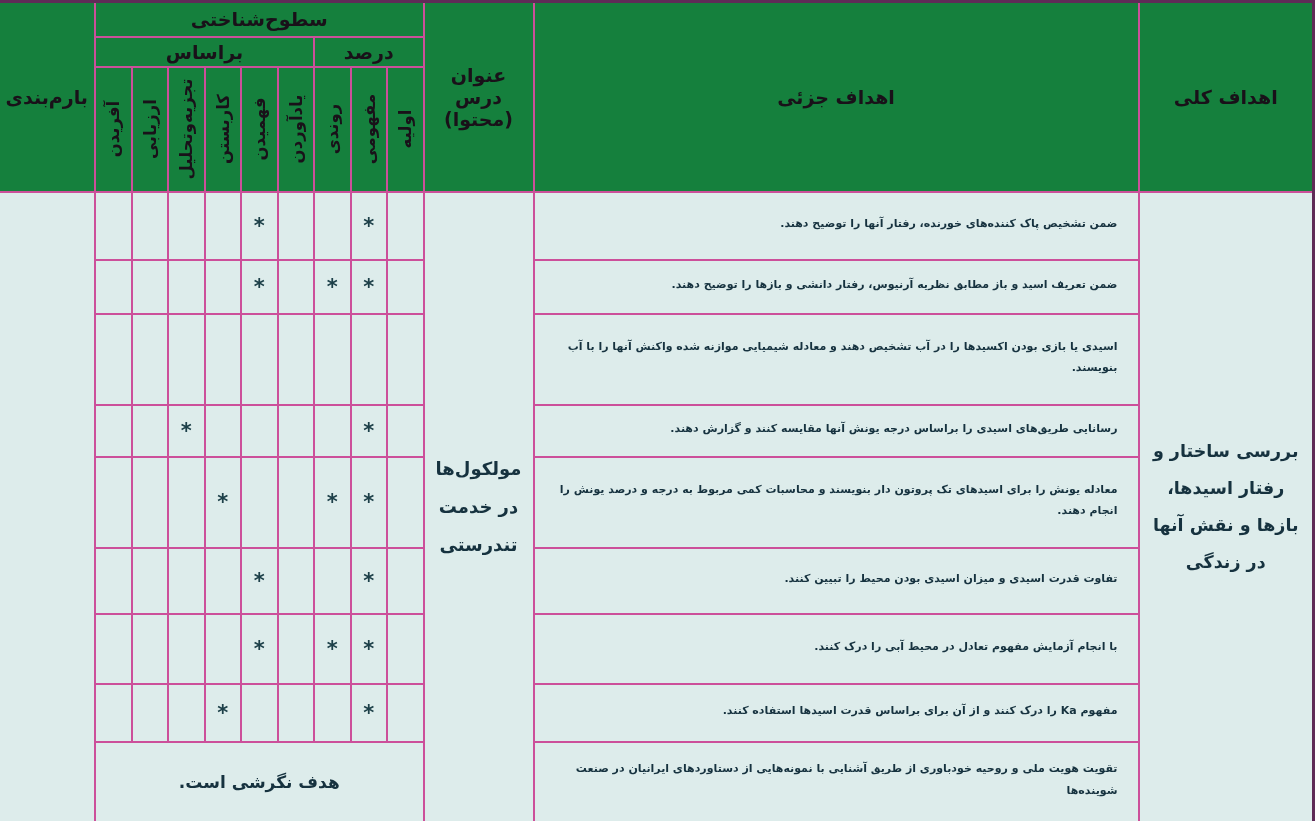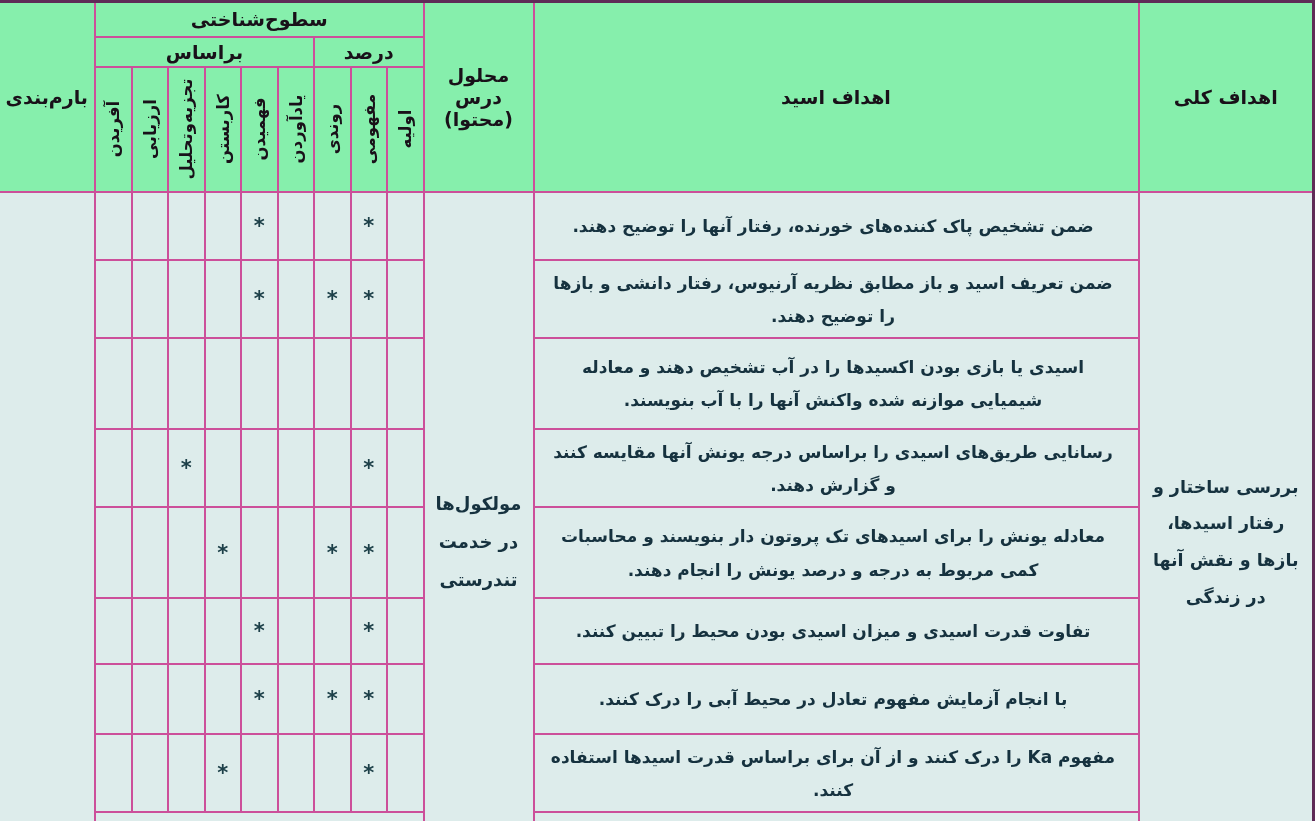--- a/index.html
+++ b/index.html
@@ -24,21 +24,21 @@
   table.matrix td, table.matrix th {
     border: 2px solid #cc4f9a;
     box-sizing: border-box;
     overflow: hidden;
   }
   table.matrix {
     border: 3px solid #5f2b57;
   }
   
   thead th {
-    background: #86efac;
+    background: #15803d;
     color: #191119;
     font-weight: bold;
     font-size: 19px;
     text-align: center;
     vertical-align: middle;
     padding: 2px 6px;
   }
   th.rot-cell {
     position: relative;
     padding: 0;
@@ -54,24 +54,24 @@
     color: #191119;
   }
   
   tbody td {
     background: #ddeceb;
     color: #16323f;
     font-weight: bold;
     vertical-align: middle;
   }
   td.objective-cell {
-    font-size: 17px;
+    font-size: 11px;
     line-height: 1.95;
-    text-align: center;
-    padding: 6px 20px 4px 14px;
+    text-align: right;
+    padding: 0 20px 4px 14px;
   }
   td.general-cell {
     font-size: 17.5px;
     line-height: 2.1;
     text-align: center;
     padding: 4px 10px;
   }
   td.lesson-cell {
     font-size: 18px;
     line-height: 2.1;
@@ -107,22 +107,22 @@
         <col style="width:36.5px">
         <col style="width:36.5px">
       <col style="width:36.5px">
         <col style="width:36.5px">
         <col style="width:36.5px">
       <col style="width:97px">
     </colgroup>
     <thead>
       <tr style="height:35px">
         <th rowspan="3">اهداف کلی</th>
-        <th rowspan="3">اهداف اسید</th>
-        <th rowspan="3">محلول درس (محتوا)</th>
+        <th rowspan="3">اهداف جزئی</th>
+        <th rowspan="3">عنوان درس (محتوا)</th>
         <th colspan="9">سطوح‌شناختی</th>
         <th rowspan="3">بارم‌بندی</th>
       </tr>
       <tr style="height:30px">
         <th colspan="3">درصد</th>
         <th colspan="6">براساس</th>
       </tr>
       <tr style="height:125px">
         <th class="rot-cell">
             <span class="rot-label">اولیه</span>

